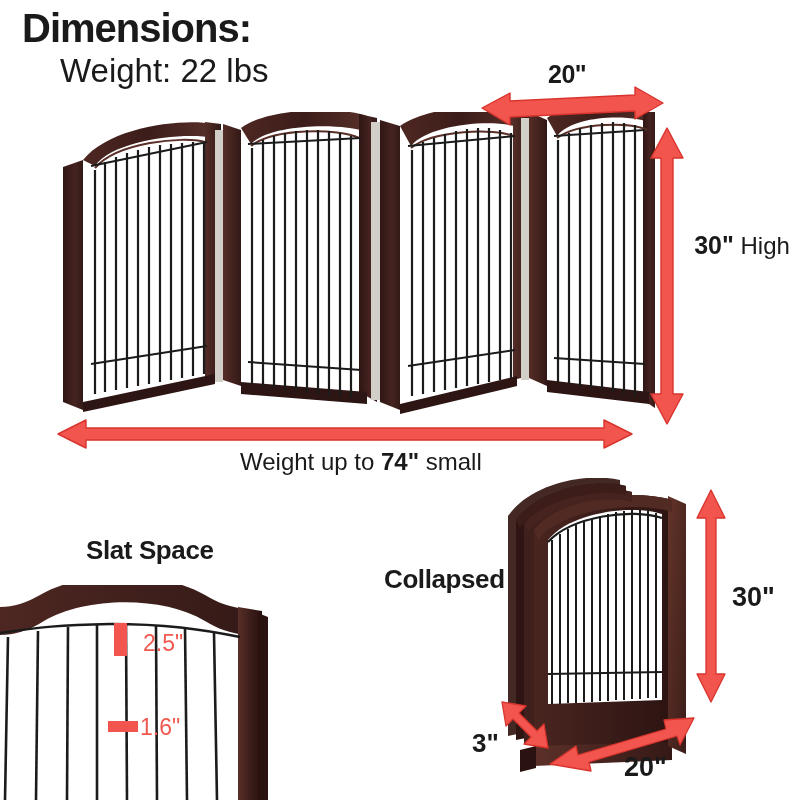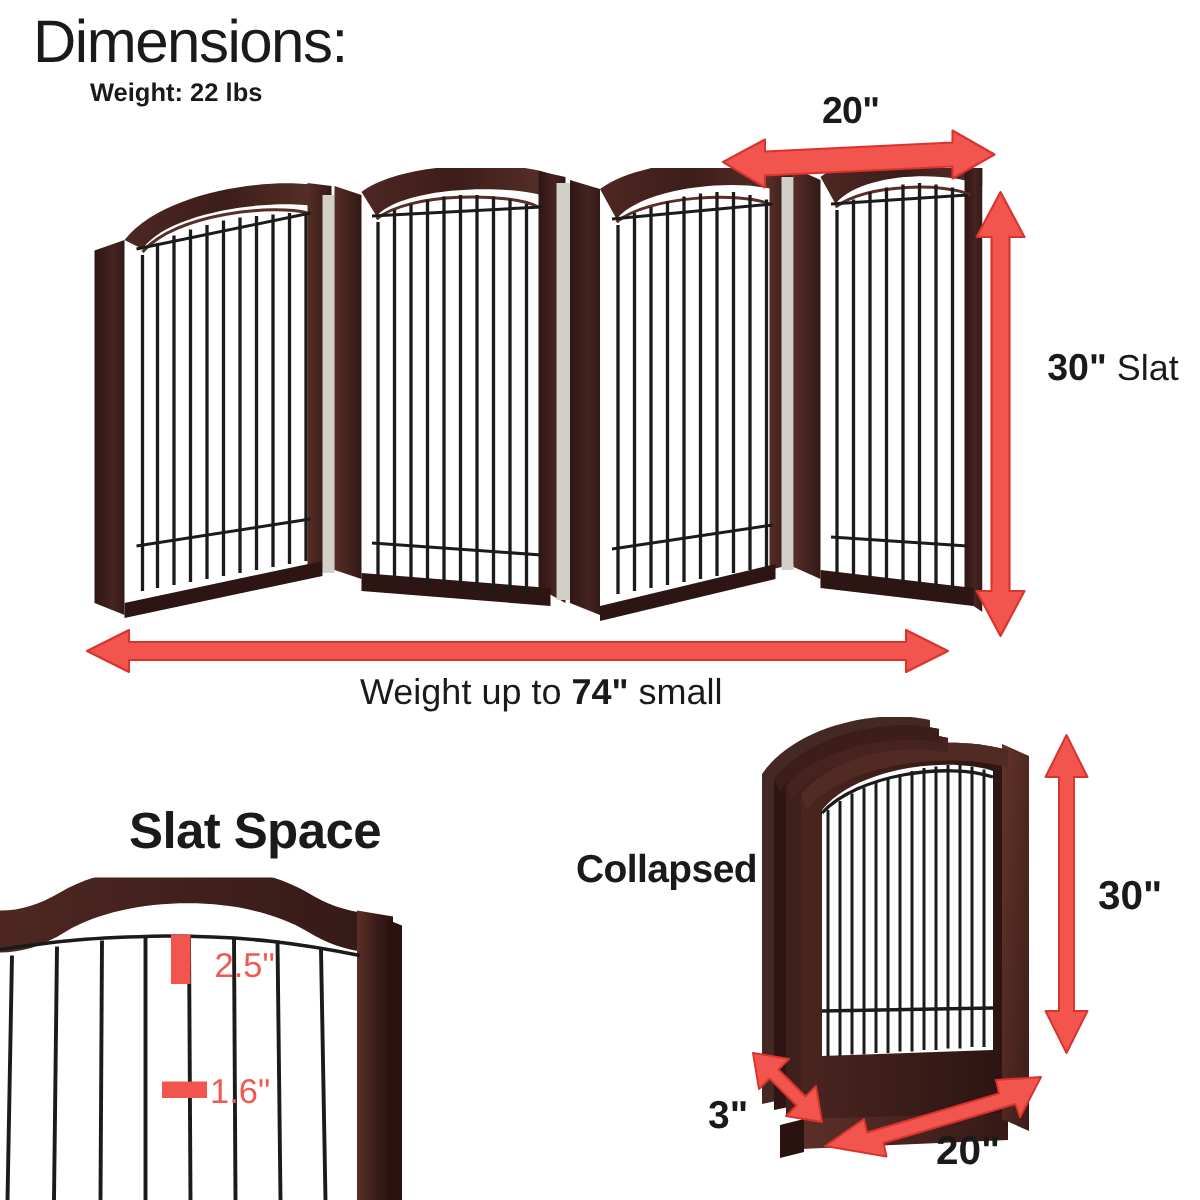--- a/index.html
+++ b/index.html
@@ -1,23 +1,23 @@
 <!DOCTYPE html>
 <html><head>
 <meta charset="utf-8">
 <style>
   html,body{margin:0;padding:0;background:#ffffff;}
   body{width:800px;height:800px;position:relative;overflow:hidden;
        font-family:"Liberation Sans",sans-serif;color:#1a1a1a;}
   .abs{position:absolute;}
-  #title{left:22px;top:8px;font-size:40px;font-weight:normal;letter-spacing:-1px;line-height:1;}
-  #weight{left:60px;top:52px;font-size:17px;font-weight:700;letter-spacing:0px;}
+  #title{left:22px;top:8px;font-size:40px;font-weight:bold;letter-spacing:-1px;line-height:1;}
+  #weight{left:60px;top:52px;font-size:33px;font-weight:400;letter-spacing:0px;}
   .lbl-bold{font-size:25px;font-weight:bold;letter-spacing:-0.5px;}
   #lbl20{left:548px;top:60px;}
-  #slat-space{left:86px;top:535px;font-size:34px;font-weight:bold;letter-spacing:-0.4px;}
+  #slat-space{left:86px;top:535px;font-size:26px;font-weight:bold;letter-spacing:-0.4px;}
   #collapsed{left:384px;top:564px;font-size:26px;font-weight:bold;letter-spacing:-0.4px;}
   #lbl30c{left:732px;top:582px;font-size:27px;font-weight:bold;}
   #lbl3{left:472px;top:728px;font-size:26px;font-weight:bold;}
   #lbl20c{left:624px;top:752px;font-size:27px;font-weight:bold;}
   #usable{left:240px;top:448px;font-size:24px;font-weight:400;white-space:nowrap;}
   #usable b{font-weight:bold;}
   #highbox{left:686px;top:230px;width:112px;text-align:center;line-height:1.22;font-size:22px;}
   #highbox .hl{font-size:24px;}
   #highbox .hl b{font-weight:bold;font-size:25px;}
   .redtxt{color:#F0594F;font-weight:400;}
@@ -151,21 +151,21 @@
 <svg class="abs" style="left:480px;top:86px;" width="185" height="40" viewBox="0 0 185 40">
   <path d="M2 22 L30 7 L30 15 L155 9 L155 1 L183 17 L155 33 L155 25 L30 31 L30 39 Z" fill="#F2554E" stroke="#D8342D" stroke-width="1.4" stroke-linejoin="round"></path>
 </svg>
 <div class="abs lbl-bold" id="lbl20">20"</div>
 
 <svg class="abs" style="left:648px;top:126px;" width="38" height="300" viewBox="0 0 38 300">
   <path d="M19 2 L35 32 L25 32 L25 268 L35 268 L19 298 L3 268 L13 268 L13 32 L3 32 Z" fill="#F2554E" stroke="#D8342D" stroke-width="1.4" stroke-linejoin="round"></path>
 </svg>
 
 <div class="abs" id="highbox">
-  <div class="hl"><b>30"</b><span> Slat</span></div>
+  <div class="hl"><b>30"</b><span> High</span></div>
 </div>
 
 <svg class="abs" style="left:56px;top:418px;" width="578" height="32" viewBox="0 0 578 32">
   <path d="M2 16 L30 2 L30 10 L548 10 L548 2 L576 16 L548 30 L548 22 L30 22 L30 30 Z" fill="#F2554E" stroke="#D8342D" stroke-width="1.4" stroke-linejoin="round"></path>
 </svg>
 <div class="abs" id="usable"><span>Weight up to </span><b>74"</b><span> small</span></div>
 
 <div class="abs" id="title">Dimensions:</div>
 <div class="abs" id="weight">Weight: 22 lbs</div>
 

